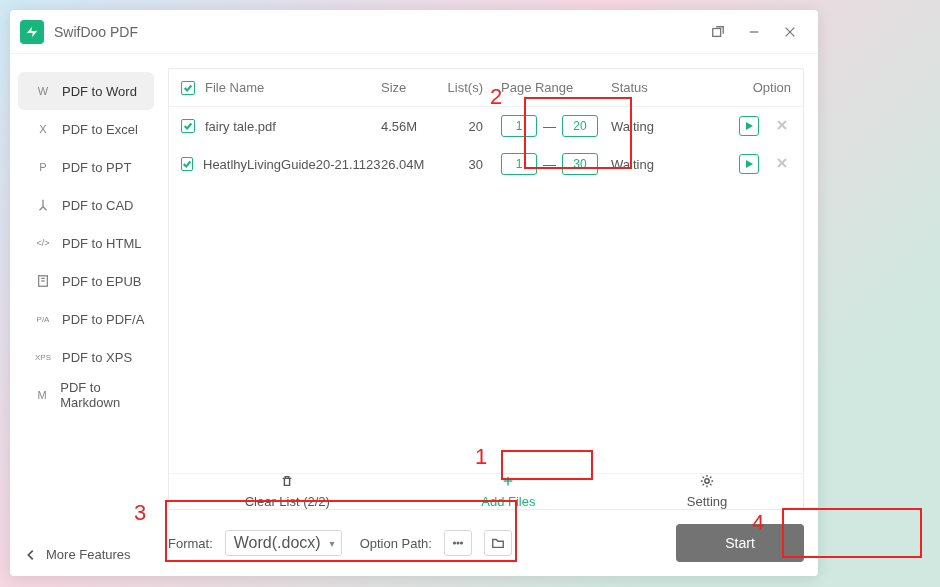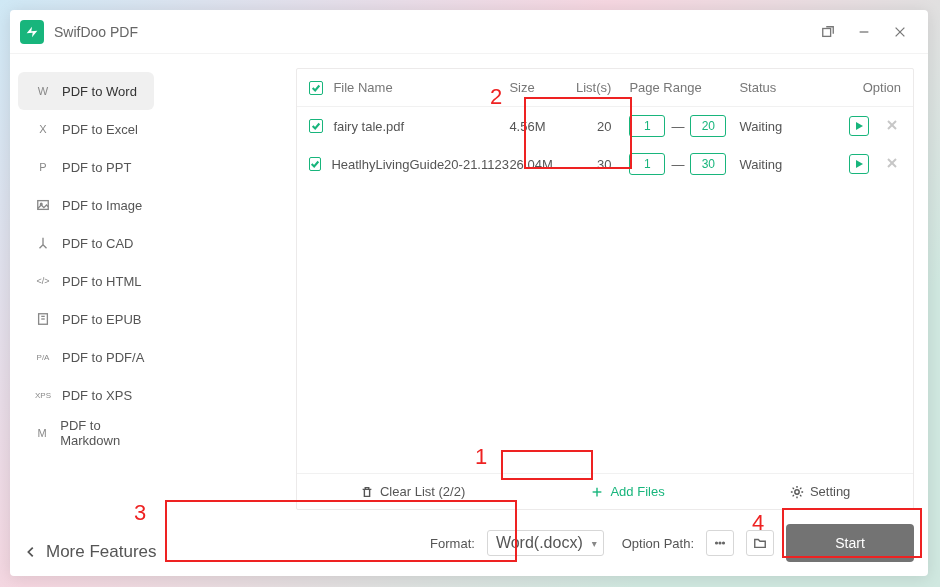--- a/index.html
+++ b/index.html
@@ -1,51 +1,51 @@
 <!DOCTYPE html>
 <html><head>
 <meta charset="utf-8">
 <style>
 * { box-sizing: border-box; margin: 0; padding: 0; font-family: -apple-system, "Segoe UI", Arial, sans-serif; }
 body { background: linear-gradient(135deg,#cfe8f5 0%,#f5d6e0 40%,#d0e8e0 80%); width: 940px; height: 587px; overflow: hidden; }
-.window { position: absolute; left: 10px; top: 10px; width: 918px; height: 566px; background: #fff; border-radius: 4px; box-shadow: 0 2px 16px rgba(0,0,0,.1); display: flex; flex-direction: column; }
+.window { position: absolute; left: 10px; top: 10px; width: 808px; height: 566px; background: #fff; border-radius: 4px; box-shadow: 0 2px 16px rgba(0,0,0,.1); display: flex; flex-direction: column; }
 .titlebar { height: 44px; display: flex; align-items: center; padding: 0 10px; border-bottom: 1px solid #f3f3f3; }
 .logo { width: 24px; height: 24px; background: #18b57c; border-radius: 4px; display: flex; align-items: center; justify-content: center; margin-right: 10px; }
 .logo svg { width: 16px; height: 16px; fill: #fff; }
 .titlebar-title { color: #666; font-size: 14px; flex: 1; }
 .wbtn { width: 36px; height: 30px; display: flex; align-items: center; justify-content: center; color: #777; cursor: pointer; }
 .wbtn svg { width: 14px; height: 14px; stroke: #777; stroke-width: 1.5; fill: none; }
 .body { flex: 1; display: flex; min-height: 0; }
 .sidebar { width: 152px; display: flex; flex-direction: column; padding-top: 18px; }
 .sitem { display: flex; align-items: center; height: 38px; padding-left: 16px; color: #555; font-size: 13px; cursor: pointer; border-radius: 6px; margin: 0 8px 0 8px; }
 .sitem.active { background: #f0f0f0; color: #333; }
 .sicon { width: 18px; margin-right: 10px; font-size: 11px; color: #888; display:inline-flex; align-items:center; justify-content:center; }
 .sicon svg { width:14px; height:14px; stroke:#888; fill:none; stroke-width:1.5; }
 .sidebar-spacer { flex:1; }
-.more { display:flex; align-items:center; padding: 0 0 14px 14px; color:#555; font-size:17px; cursor:pointer; }
+.more { display:flex; align-items:center; padding: 0 0 14px 14px; color:#555; font-size:13px; cursor:pointer; }
 .more svg { width:14px; height:14px; stroke:#555; fill:none; stroke-width:2; margin-right:8px; }
-.main { flex:1; display:flex; flex-direction:column; padding: 14px 14px 14px 6px; align-items: flex-end; }
+.main { flex:1; display:flex; flex-direction:column; padding: 14px 14px 14px 6px; }
 .table { border:1px solid #eceaea; border-radius:2px; flex:1; display:flex; flex-direction:column; position:relative; }
 .trow { display:flex; align-items:center; height:38px; padding: 0 12px; font-size:13px; color:#555; }
 .thead { border-bottom:1px solid #f1f1f1; color:#777; }
 .chk { width:14px; height:14px; border:1.5px solid #18b57c; border-radius:2px; display:inline-flex; align-items:center; justify-content:center; margin-right:10px; }
 .chk svg { width:10px; height:10px; stroke:#18b57c; stroke-width:2.5; fill:none; }
 .c-name  { flex: 0 0 200px; display:flex; align-items:center; overflow:hidden; white-space:nowrap; }
 .c-size  { flex: 0 0 60px; }
 .c-pages { flex: 0 0 60px; text-align:right; padding-right: 18px; }
 .c-range { flex: 0 0 110px; display:flex; align-items:center; gap:6px; }
 .c-status{ flex: 0 0 110px; }
 .c-opt   { flex: 1; text-align:right; }
 .rangebox { width:36px; height:22px; border:1px solid #18b57c; border-radius:3px; font-size:12px; color:#18b57c; text-align:center; line-height:20px; }
 .opt-play { display:inline-flex; width:20px; height:20px; border:1.5px solid #18b57c; border-radius:3px; align-items:center; justify-content:center; margin-right:10px; cursor:pointer; }
 .opt-play svg { width:10px; height:10px; fill:#18b57c; }
 .opt-del { display:inline-flex; width:18px; height:18px; align-items:center; justify-content:center; color:#c7c7c7; cursor:pointer; }
 .opt-del svg { width:12px; height:12px; stroke:#c7c7c7; stroke-width:2; }
 .actionbar { height:36px; border-top:1px solid #f1f1f1; display:flex; align-items:center; justify-content:space-around; font-size:13px; color:#555; }
-.act { display:flex; align-items:center; gap:6px; cursor:pointer; }
+.act { display:flex; align-items:center; gap:6px; cursor:pointer;flex-direction:column; }
 .act.green { color:#18b57c; }
 .act svg { width:14px; height:14px; stroke:currentColor; fill:none; stroke-width:1.6; }
 .footer { margin-top:14px; display:flex; align-items:center; gap:12px; font-size:13px; color:#555; }
 .sel { border:1px solid #d7d7d7; border-radius:3px; height:26px; padding:0 20px 0 8px; display:inline-flex; align-items:center; position:relative; cursor:pointer; font-size:16px; color:#555; }
 .sel::after { content:"▾"; position:absolute; right:6px; color:#888; font-size:10px; }
 .iconbtn { width:28px; height:26px; border:1px solid #d7d7d7; border-radius:3px; display:inline-flex; align-items:center; justify-content:center; cursor:pointer; }
 .iconbtn svg { width:14px; height:14px; stroke:#666; fill:none; stroke-width:1.6; }
 .startbtn { margin-left:auto; width:128px; height:38px; background:#737373; color:#fff; font-size:14px; border-radius:4px; display:flex; align-items:center; justify-content:center; cursor:pointer; }
 .annot { position:absolute; color:#e22; font-size:22px; font-weight:400; pointer-events:none; }
 .annotbox { position:absolute; border:2px solid #e22; pointer-events:none; }
@@ -91,30 +91,20 @@
           <span class="sicon">X</span>
           <span>PDF to Excel</span>
         </div>
       <div class="sitem">
           <span class="sicon">P</span>
           <span>PDF to PPT</span>
         </div>
       <div class="sitem">
           <span class="sicon">
             <svg viewBox="0 0 16 16">
-              <rect x="2" y="3" width="12" height="10"></rect>
-              <circle cx="6" cy="7" r="1"></circle>
-              <path d="M2 12 L6 8 L9 11 L12 8 L14 10"></path>
-            </svg>
-          </span>
-          <span>PDF to Image</span>
-        </div>
-      <div class="sitem">
-          <span class="sicon">
-            <svg viewBox="0 0 16 16">
               <path d="M8 2 V10 M8 10 L4 14 M8 10 L12 14"></path>
             </svg>
           </span>
           <span>PDF to CAD</span>
         </div>
       <div class="sitem">
           <span class="sicon" style="font-size:9px">&lt;/&gt;</span>
           <span>PDF to HTML</span>
         </div>
       <div class="sitem">

